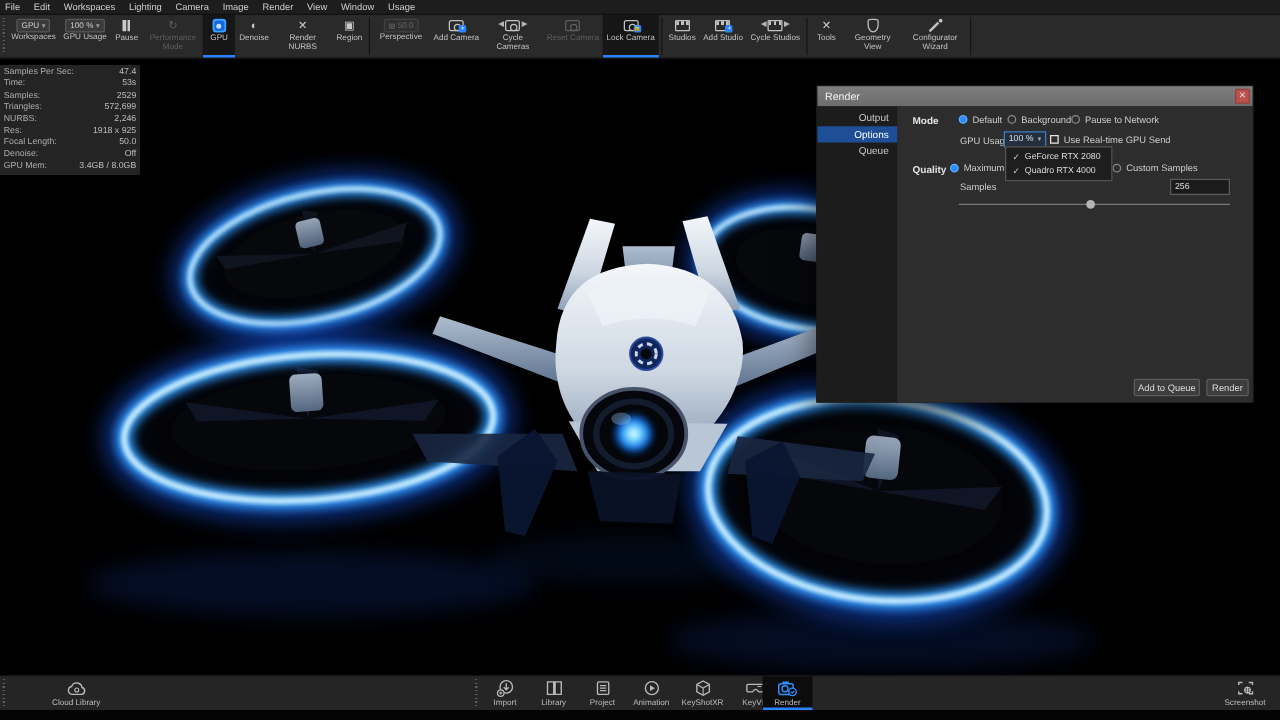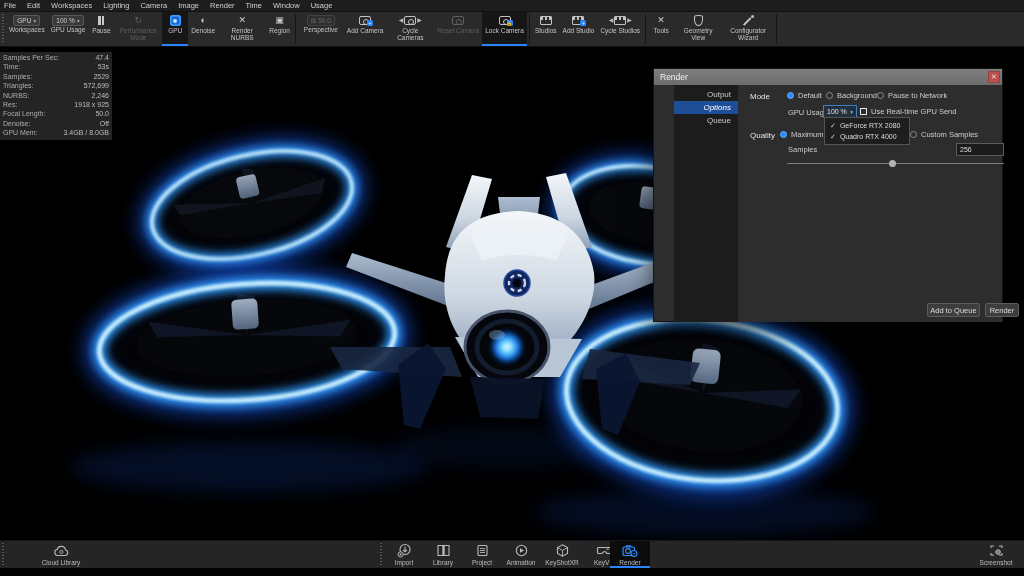--- a/index.html
+++ b/index.html
@@ -64,25 +64,25 @@
 
   
   #dlg { position:absolute; left:653px; top:68px; width:350px; height:254px; z-index:20;
     background:#2d2d2d; border:1px solid #141414; box-shadow:0 10px 26px rgba(0,0,0,.65); }
   #dlg-title { height:16px; background:linear-gradient(#7e7e7e,#6c6c6c); display:flex; align-items:center;
     padding:0 2px 0 6px; }
   #dlg-title .ttxt { flex:1; font-size:8.5px; color:#f2f2f2; }
   #dlg-close { width:12px; height:12px; background:#b9514e; border:1px solid #99403e; border-radius:1px;
     color:#f3d9d8; font-size:7px; line-height:10px; text-align:center; cursor:pointer; }
   #dlg-body { display:flex; height:237px; }
-  #dlg-side { width:64px; background:#1c1c1c; padding-top:3px;margin-left:20px; }
+  #dlg-side { width:64px; background:#1c1c1c; padding-top:3px; }
   .stab { font-size:8px; color:#c9c9c9; text-align:right; padding:2px 7px 2px 2px; cursor:pointer; }
-  .stab.sel { background:#1d4e96; color:#fff;font-style:italic; }
+  .stab.sel { background:#1d4e96; color:#fff; }
   #dlg-content { position:relative; flex:1; background:#2d2d2d; }
-  .dlabel { position:absolute; font-size:8px; font-weight:normal; color:#e2e2e2; }
+  .dlabel { position:absolute; font-size:8px; font-weight:bold; color:#e2e2e2; }
   .dtext { font-size:7.5px; color:#cccccc; }
   .radio { width:7px; height:7px; border-radius:50%; border:1px solid #8a8a8a; display:inline-block; flex:none; }
   .radio.on { background:#2a8cff; border-color:#63aeff; }
   .ritem { position:absolute; display:flex; align-items:center; gap:4px; }
   .chk { width:7px; height:7px; border:1px solid #e6e6e6; background:transparent; display:inline-block; flex:none; }
   .combo { position:absolute; width:34px; height:13px; background:#232f3d; border:1px solid #3d7dc4;
     display:flex; align-items:center; justify-content:space-between; padding:0 3px; }
   .combo .cval { font-size:7px; color:#e0e0e0; }
   .combo .caret { font-size:5.5px; color:#9fb3c8; }
   #gpu-pop { position:absolute; left:86px; top:32px; width:86px; background:#1e1e1e;
@@ -115,21 +115,21 @@
 <div id="app">
 
   <div id="menubar">
     <span class="mitem">File</span>
     <span class="mitem">Edit</span>
     <span class="mitem">Workspaces</span>
     <span class="mitem">Lighting</span>
     <span class="mitem">Camera</span>
     <span class="mitem">Image</span>
     <span class="mitem">Render</span>
-    <span class="mitem">Time</span>
+    <span class="mitem">View</span>
     <span class="mitem">Window</span>
     <span class="mitem">Usage</span>
   </div>
 
   <div id="toolbar">
     <span class="vhandle"></span>
 
     <div class="titem" style="min-width:40px">
       <div class="tctl">
           <span>GPU</span>

